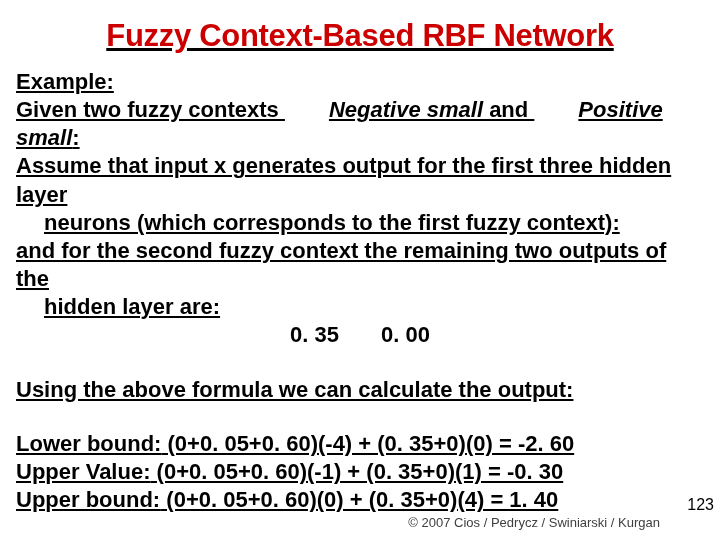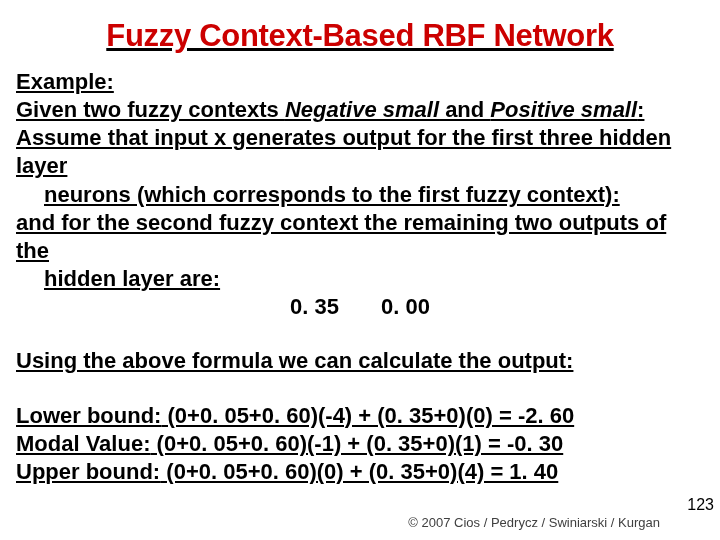--- a/index.html
+++ b/index.html
@@ -47,21 +47,21 @@
     font-weight: normal;
     color: #404040;
   }
   .pagenum {
     position: absolute;
     bottom: 26px;
     right: 6px;
     font-size: 16px;
     font-weight: normal;
   }
-  em.fz { font-style: italic; }
+  em.fz { font-style: italic; margin-left: 44px; }
 </style>
 </head>
 <body>
 
 <div class="slide">
 
   <h1 class="title">Fuzzy Context-Based RBF Network</h1>
 
   <div class="content">
     <p>Example:</p>
@@ -84,21 +84,21 @@
     <div class="spacer"></div>
 
     <p>Using the above formula we can calculate the output:</p>
 
     <div class="spacer"></div>
 
     <p>
       <span>Lower bound:</span><span> (0+0. 05+0. 60)(-4) + (0. 35+0)(0) = -2. 60</span>
     </p>
     <p>
-      <span>Modal Value:</span><span>  (0+0. 05+0. 60)(-1) + (0. 35+0)(1) = -0. 30</span>
+      <span>Upper Value:</span><span>  (0+0. 05+0. 60)(-1) + (0. 35+0)(1) = -0. 30</span>
     </p>
     <p>
       <span>Upper bound:</span><span> (0+0. 05+0. 60)(0) + (0. 35+0)(4) = 1. 40</span>
     </p>
   </div>
 
   <div class="pagenum">123</div>
   <div class="footer">© 2007 Cios / Pedrycz / Swiniarski / Kurgan</div>
 </div>
 

